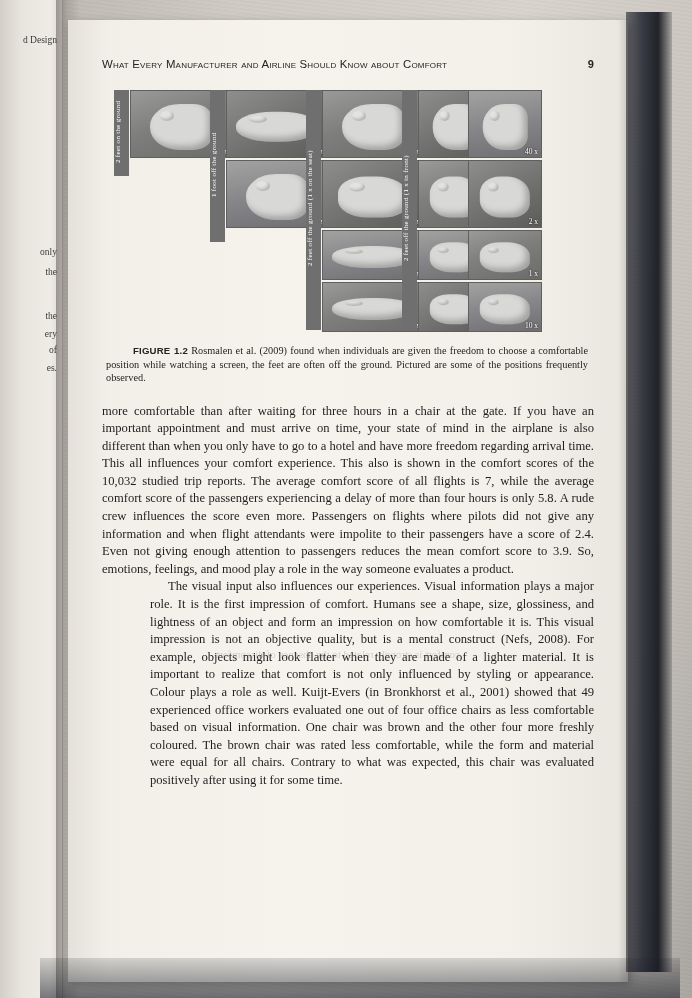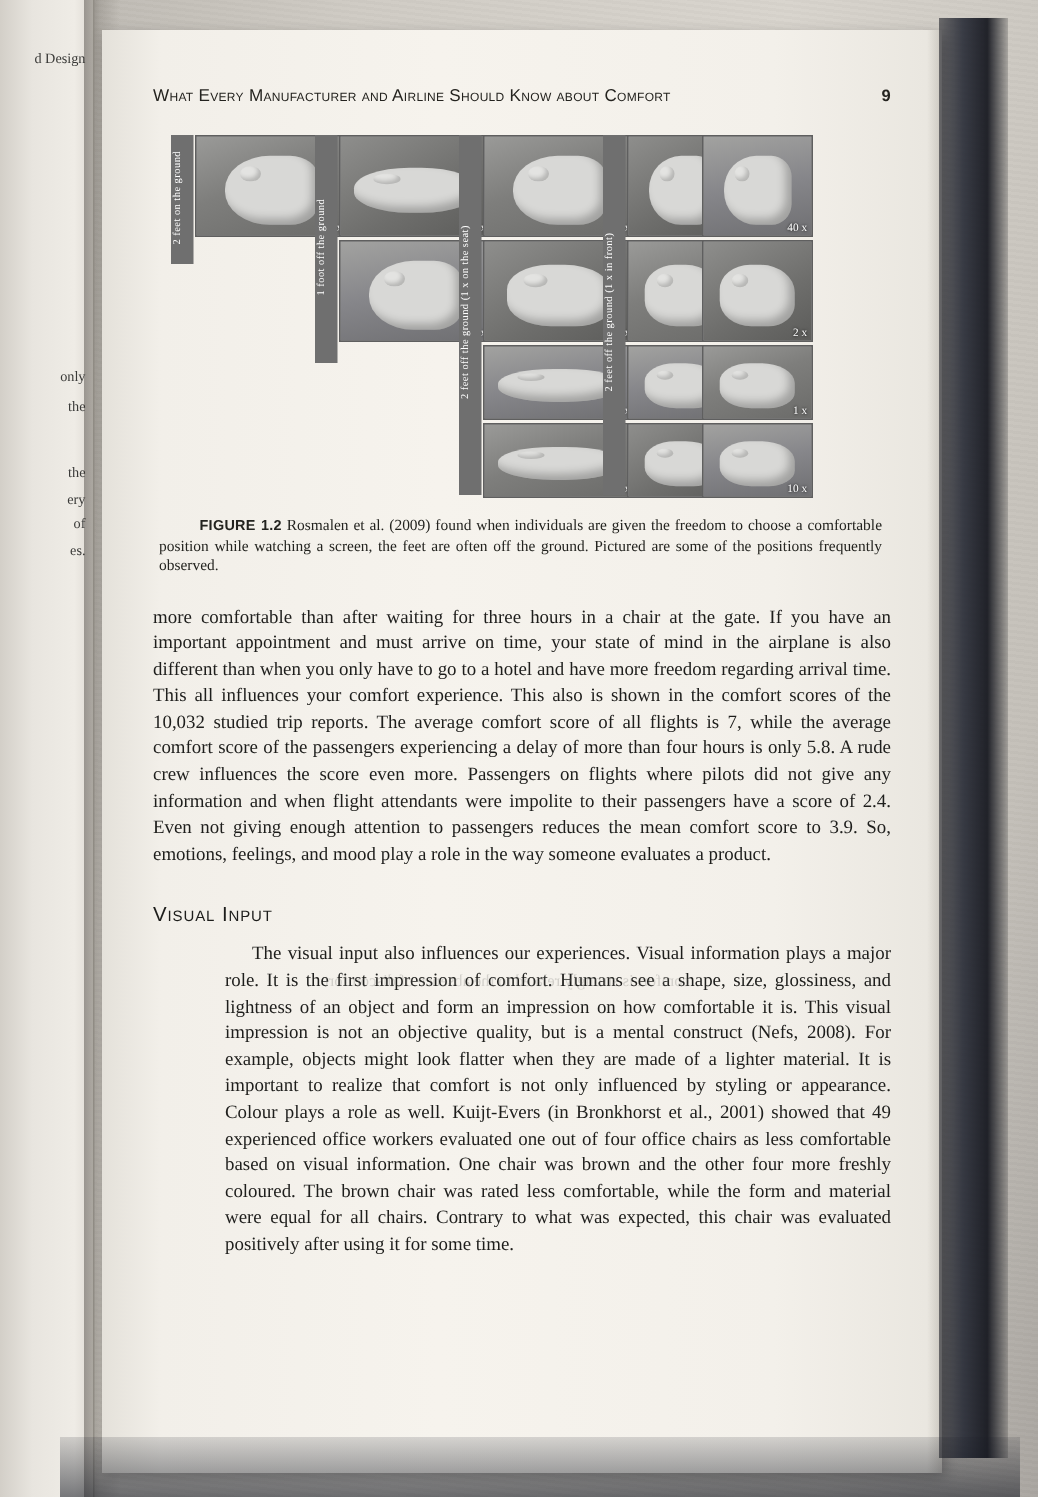--- a/index.html
+++ b/index.html
@@ -386,21 +386,20 @@
       </div>
     </div>
 
     <div class="fig-caption">
       <span class="fl">FIGURE 1.2</span>
       <span>Rosmalen et al. (2009) found when individuals are given the freedom to choose a comfortable position while watching a screen, the feet are often off the ground. Pictured are some of the positions frequently observed.</span>
     </div>
 
     <p class="body first">more comfortable than after waiting for three hours in a chair at the gate. If you have an important appointment and must arrive on time, your state of mind in the airplane is also different than when you only have to go to a hotel and have more freedom regarding arrival time. This all influences your comfort experience. This also is shown in the comfort scores of the 10,032 studied trip reports. The average comfort score of all flights is 7, while the average comfort score of the passengers experiencing a delay of more than four hours is only 5.8. A rude crew influences the score even more. Passengers on flights where pilots did not give any information and when flight attendants were impolite to their passengers have a score of 2.4. Even not giving enough attention to passengers reduces the mean comfort score to 3.9. So, emotions, feelings, and mood play a role in the way someone evaluates a product.</p>
 
-    <h2 class="section">Visual Input</h2>
 
     <p class="body indent">The visual input also influences our experiences. Visual information plays a major role. It is the first impression of comfort. Humans see a shape, size, glossiness, and lightness of an object and form an impression on how comfortable it is. This visual impression is not an objective quality, but is a mental construct (Nefs, 2008). For example, objects might look flatter when they are made of a lighter material. It is important to realize that comfort is not only influenced by styling or appearance. Colour plays a role as well. Kuijt-Evers (in Bronkhorst et al., 2001) showed that 49 experienced office workers evaluated one out of four office chairs as less comfortable based on visual information. One chair was brown and the other four more freshly coloured. The brown chair was rated less comfortable, while the form and material were equal for all chairs. Contrary to what was expected, this chair was evaluated positively after using it for some time.</p>
 
   </div>
 
   <div class="showthrough">comfort is strongly related to the absence of discomfort</div>
   <div class="page-edge-right"></div>
 </div>
 
 <div class="book-right-dark"></div>

